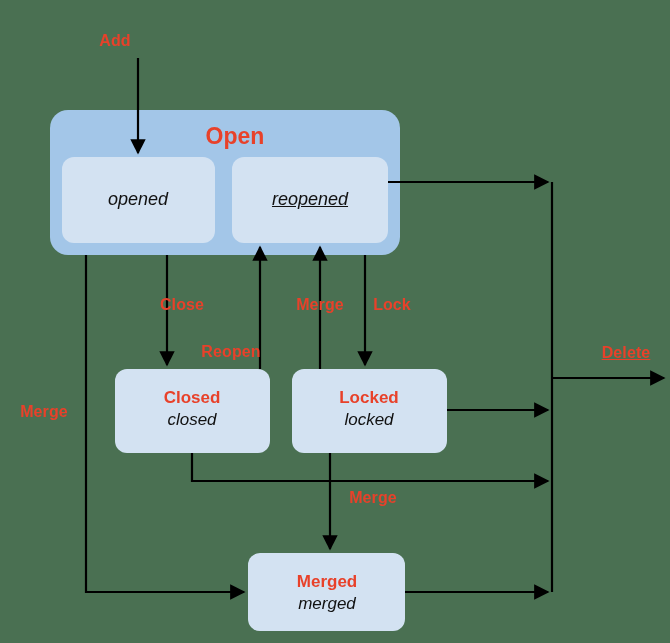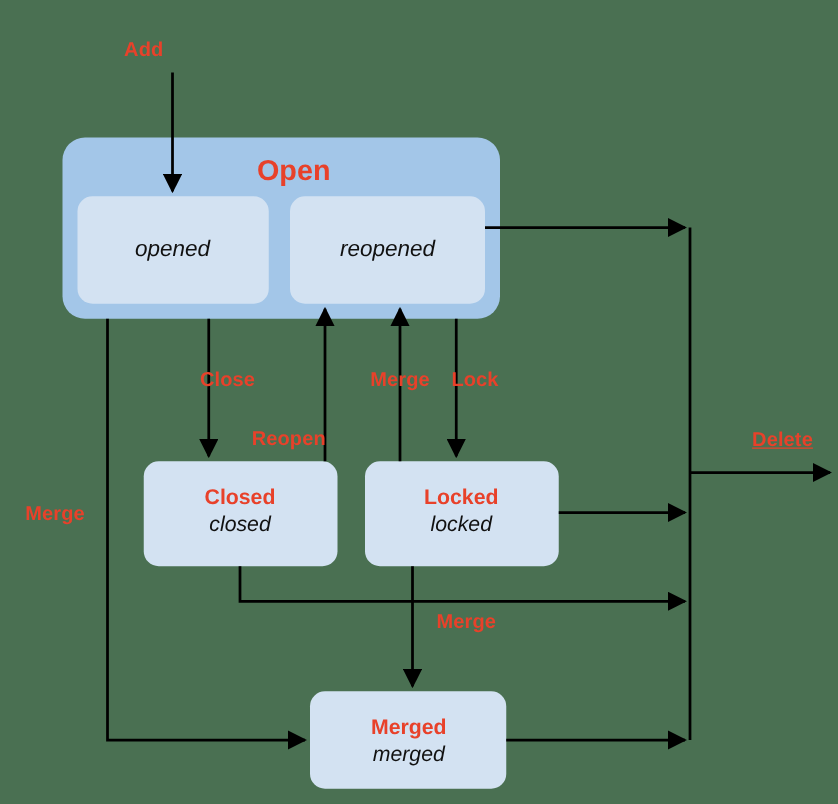--- a/index.html
+++ b/index.html
@@ -119,40 +119,40 @@
 
     <path class="edge-line" d="M 552 182 L 552 592"></path>
 
     <path class="edge-line" d="M 552 378 L 664 378" marker-end="url(#arrow)"></path>
   </svg>
 
   <div class="lbl group-title centered" style="left:235px; top:123px;">Open</div>
 
   <div class="lbl state-event-only centered" style="left:138px; top:189px;">opened</div>
 
-  <div class="lbl state-event-only centered" style="left:310px; top:189px;">reopened</div>
+  <div class="lbl state-event-only centered" style="left:310px; top:189px;text-decoration:underline;">reopened</div>
 
   <div class="lbl state-name centered" style="left:192px; top:388px;">Closed</div>
   <div class="lbl state-event centered" style="left:192px; top:410px;">closed</div>
 
   <div class="lbl state-name centered" style="left:369px; top:388px;">Locked</div>
   <div class="lbl state-event centered" style="left:369px; top:410px;">locked</div>
 
   <div class="lbl state-name centered" style="left:327px; top:572px;">Merged</div>
   <div class="lbl state-event centered" style="left:327px; top:594px;">merged</div>
 
   <div class="lbl edge-label centered" style="left:115px; top:32px;">Add</div>
 
   <div class="lbl edge-label centered" style="left:134px; top:296px;margin-left:48px;">Close</div>
 
   <div class="lbl edge-label centered" style="left:231px; top:296px;margin-top:47px;">Reopen</div>
 
   <div class="lbl edge-label centered" style="left:320px; top:296px;">Merge</div>
 
-  <div class="lbl edge-label centered" style="left:380px; top:296px;">Lock</div>
+  <div class="lbl edge-label centered" style="left:392px; top:296px;">Lock</div>
 
   <div class="lbl edge-label centered" style="left:44px; top:403px;">Merge</div>
 
   <div class="lbl edge-label centered" style="left:373px; top:489px;">Merge</div>
 
   <div class="lbl edge-label centered" style="left:626px; top:344px;text-decoration:underline;">Delete</div>
 
 </div>
 
 </body></html>

